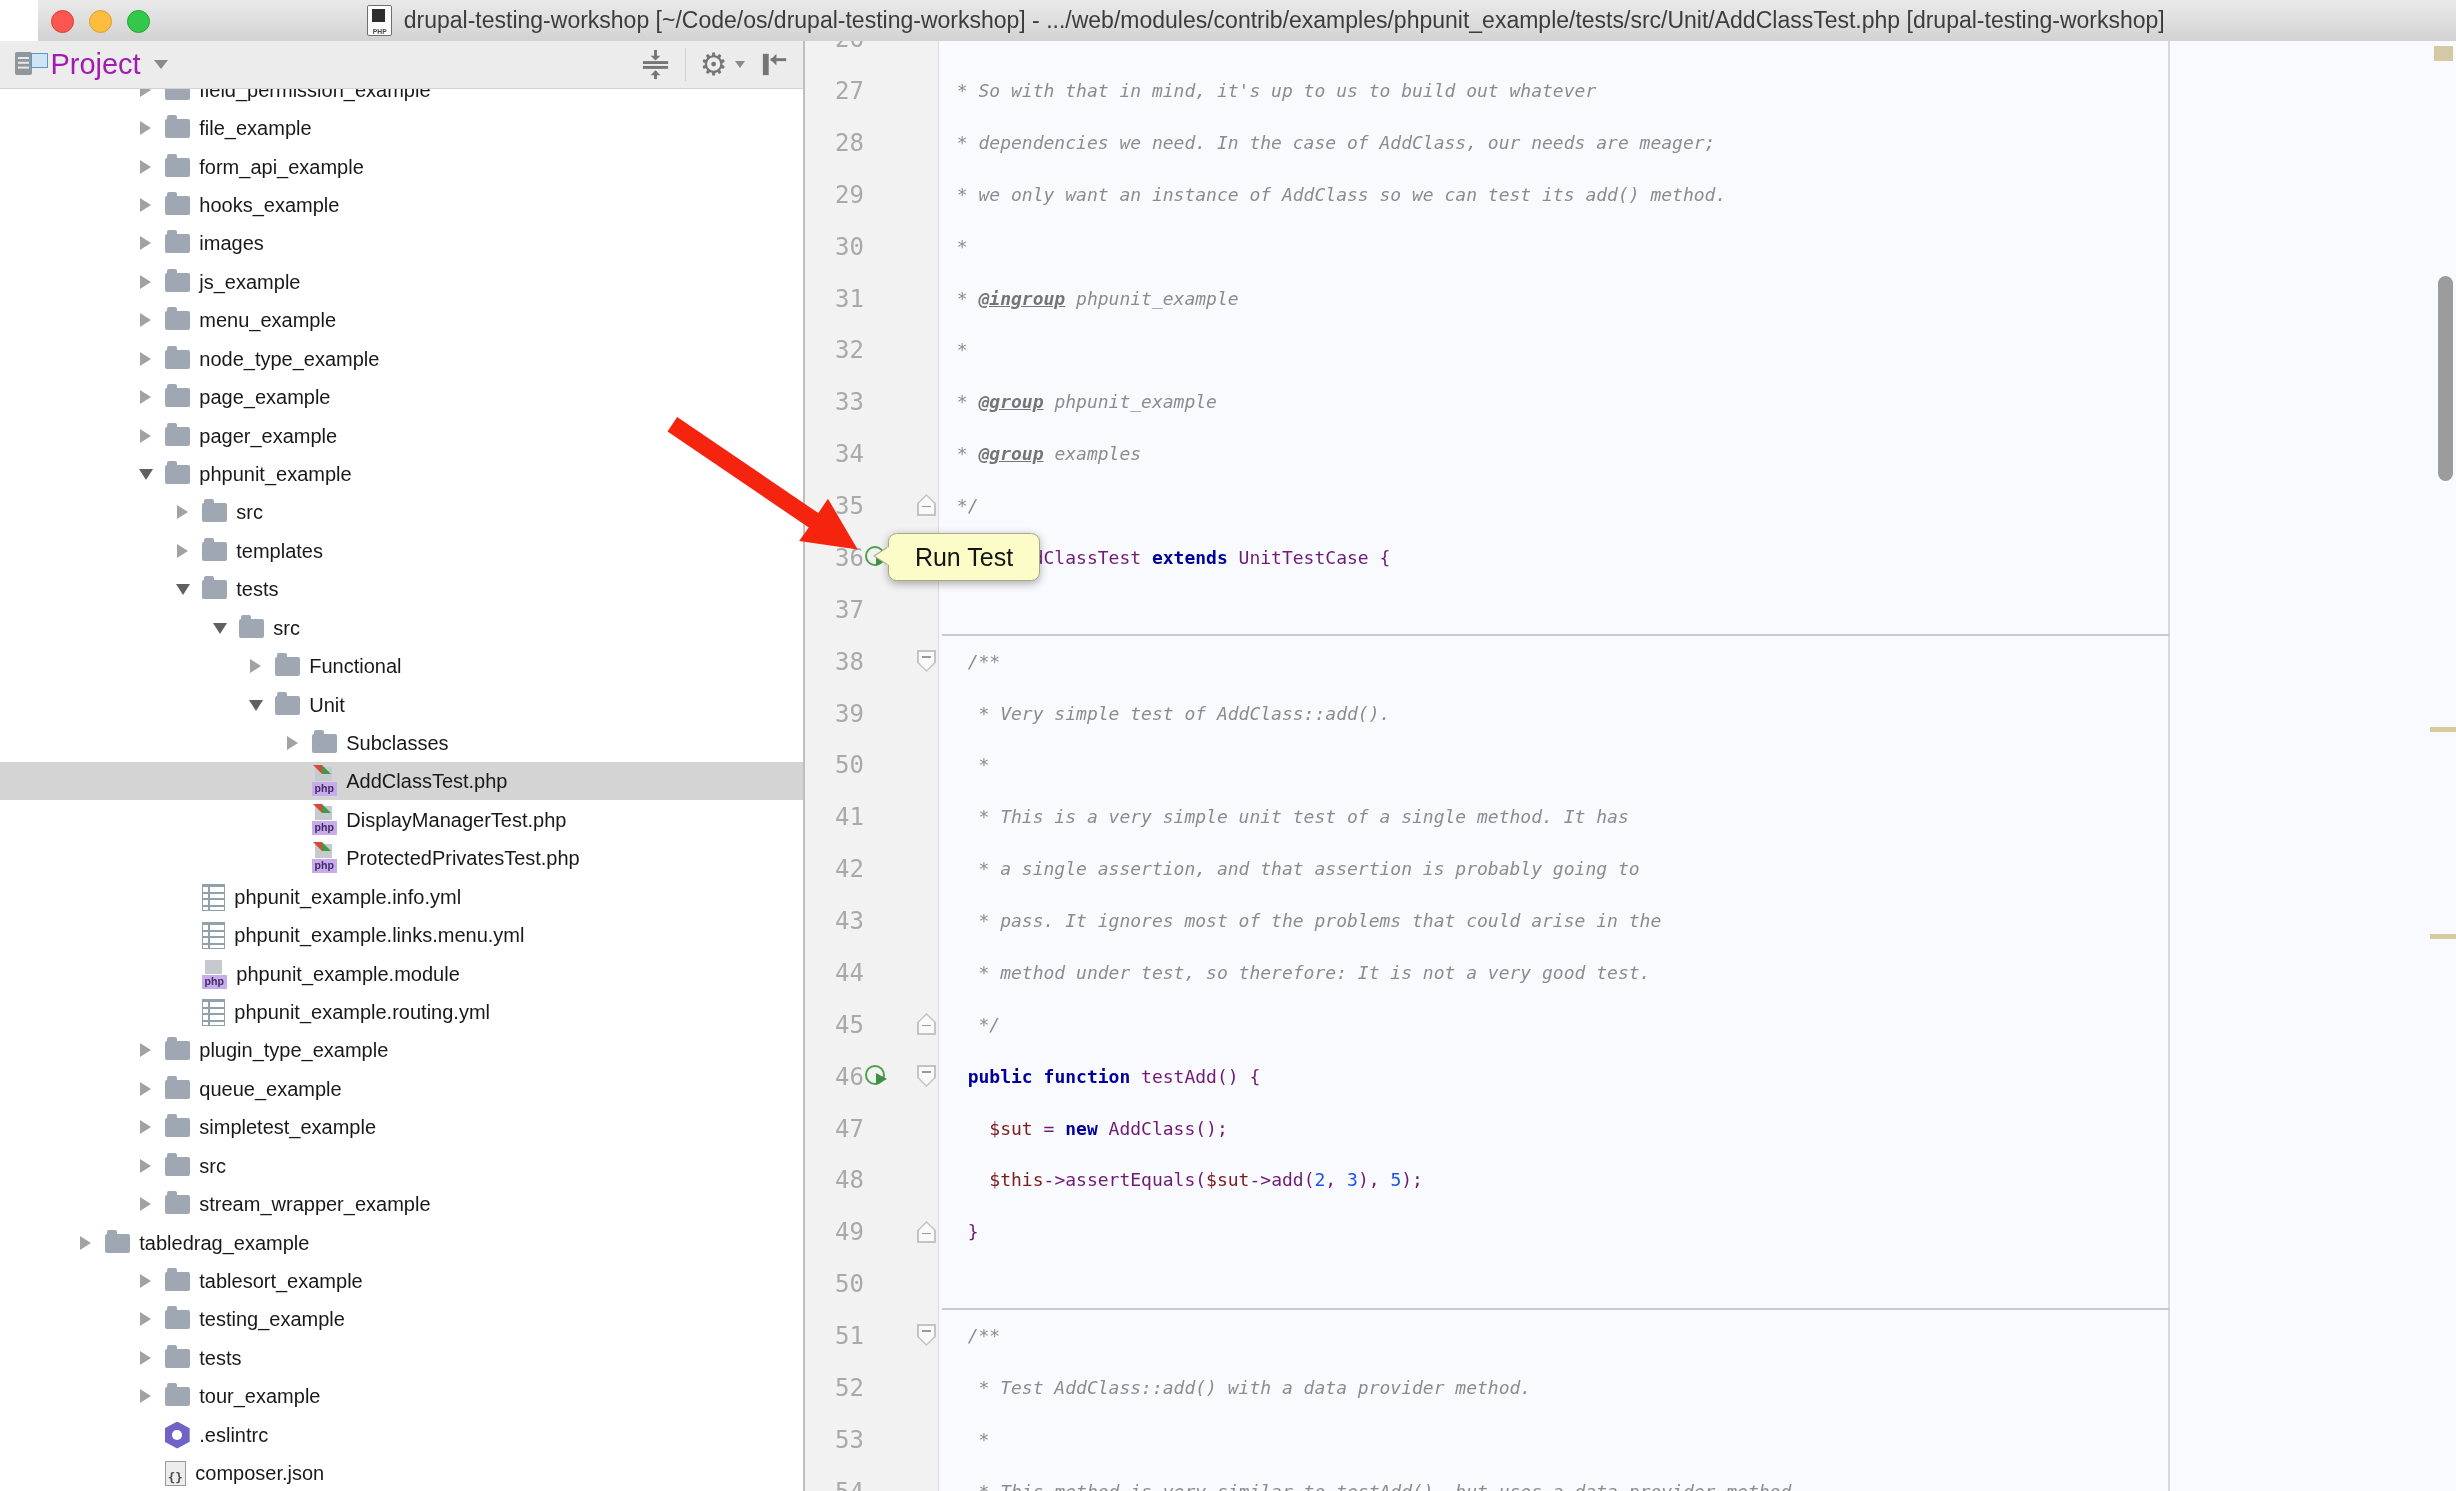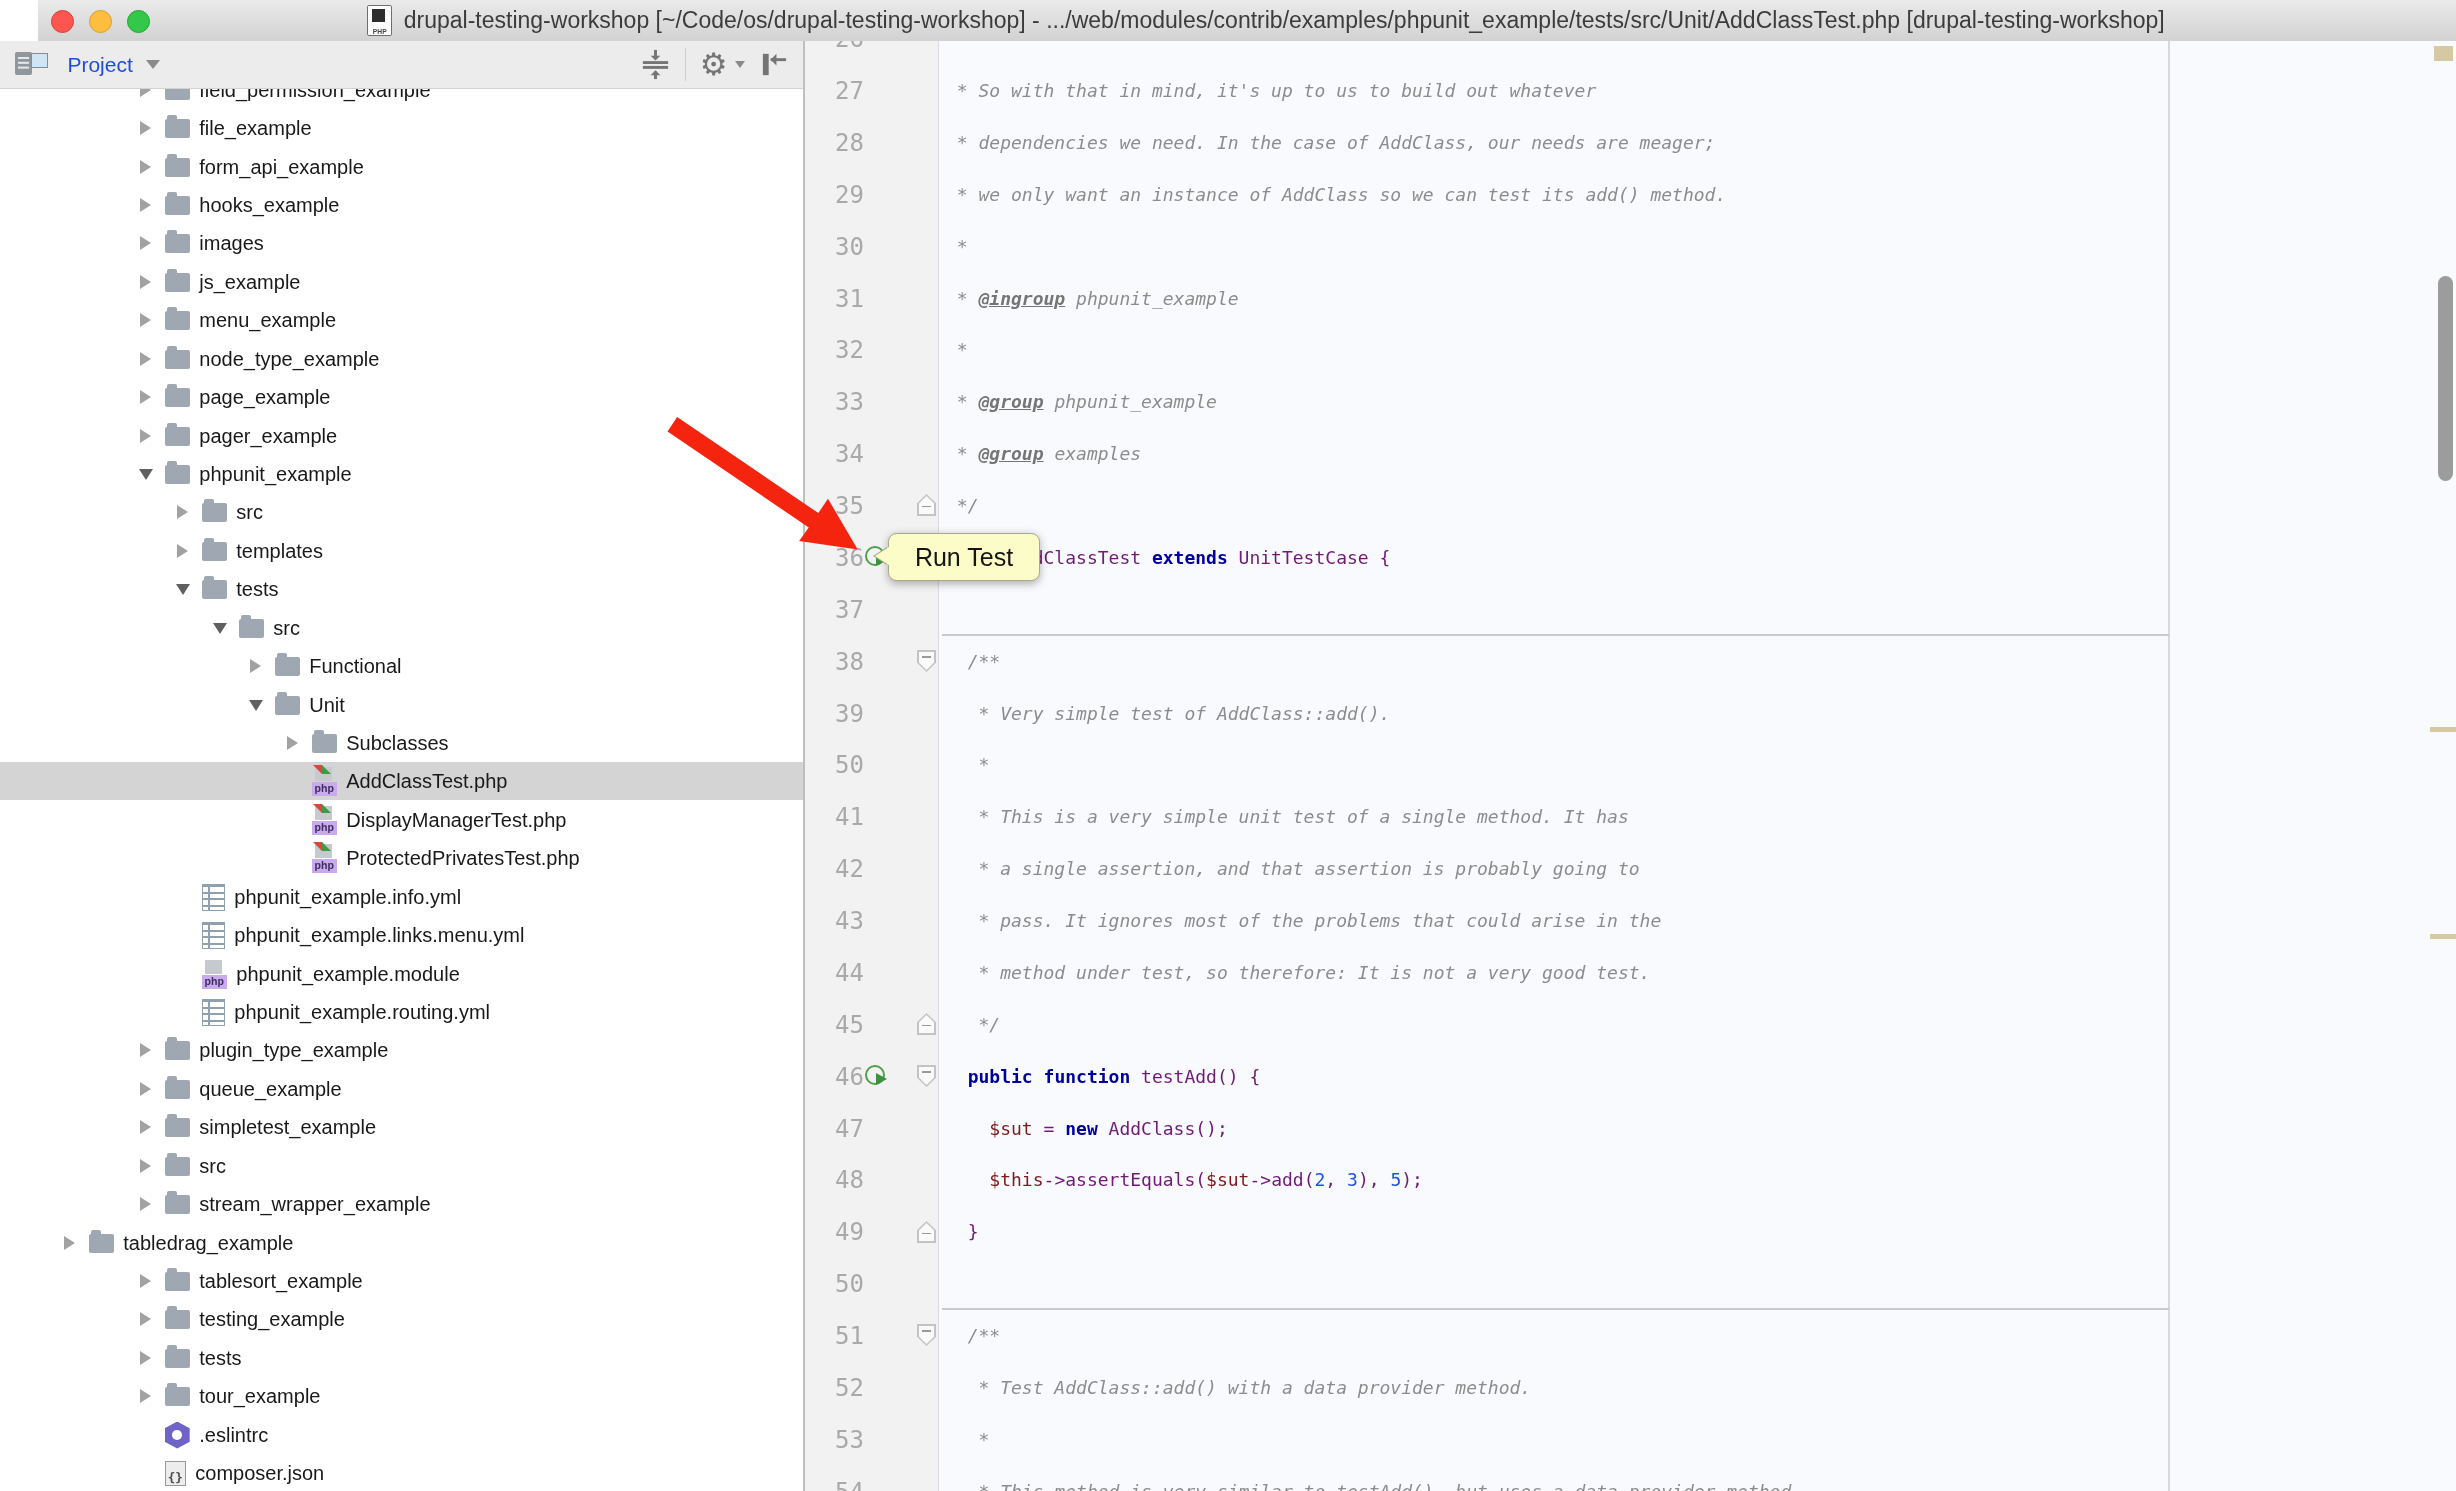--- a/index.html
+++ b/index.html
@@ -28,21 +28,21 @@
   .panel{position:absolute;left:0;top:41px;width:803px;bottom:0;background:#ffffff;overflow:hidden;}
   .panel-divider{position:absolute;left:803px;top:41px;bottom:0;width:1.9px;background:#bfbfbf;z-index:6;}
   .panel-header{position:absolute;left:0;top:0;width:803px;height:47px;background:#ececec;
     border-bottom:1px solid #d2d2d2;display:flex;align-items:center;z-index:5;}
   .pane-ic{position:relative;width:33px;height:29px;margin-left:15.4px;}
   .pane-ic .doc{position:absolute;left:0;top:1.9px;width:16.3px;height:23px;background:#8f969c;border-radius:1.9px;}
   .pane-ic .doc::before{content:"";position:absolute;left:2.9px;top:4.8px;width:10.6px;height:1.9px;
     background:#e8e8e8;box-shadow:0 4.8px 0 #e8e8e8,0 9.6px 0 #e8e8e8;}
   .pane-ic .win{position:absolute;right:0;top:2.9px;width:17.3px;height:15.4px;background:#cfe4f5;
     border:1.9px solid #5b97cc;box-sizing:border-box;}
-  .panel-title{font-size:21px;color:#1d4ed8;margin-left:19px;}
+  .panel-title{font-size:29px;color:#a21caf;margin-left:2px;}
   .hdr-caret{width:0;height:0;border-left:7.7px solid transparent;border-right:7.7px solid transparent;
     border-top:9.6px solid #8a8a8a;margin-left:13.4px;}
   .hdr-icons{margin-left:auto;display:flex;align-items:center;gap:13.4px;margin-right:13.4px;}
   .hdr-sep{width:1px;height:33px;background:#cfcfcf;}
   .gear{font-size:31px;color:#757575;line-height:29px;}
   .gear-caret{width:0;height:0;border-left:5.8px solid transparent;border-right:5.8px solid transparent;
     border-top:7.7px solid #8a8a8a;margin-left:-5.8px;}
 
   
   .tree-row{position:absolute;left:0;width:803px;height:38px;display:flex;align-items:center;}
@@ -351,21 +351,21 @@
           <span class="tree-ic icon-folder"></span>
           <span class="tree-label">src</span>
         </div>
         <div class="tree-row" style="top: 1144px; padding-left: 134px;">
           <span class="arr-slot">
             <span class="arr-r"></span>
           </span>
           <span class="tree-ic icon-folder"></span>
           <span class="tree-label">stream_wrapper_example</span>
         </div>
-        <div class="tree-row" style="top: 1183px; padding-left: 58px;">
+        <div class="tree-row" style="top: 1183px; padding-left: 74px;">
           <span class="arr-slot">
             <span class="arr-r"></span>
           </span>
           <span class="tree-ic icon-folder"></span>
           <span class="tree-label">tabledrag_example</span>
         </div>
         <div class="tree-row" style="top: 1221px; padding-left: 134px;">
           <span class="arr-slot">
             <span class="arr-r"></span>
           </span>

